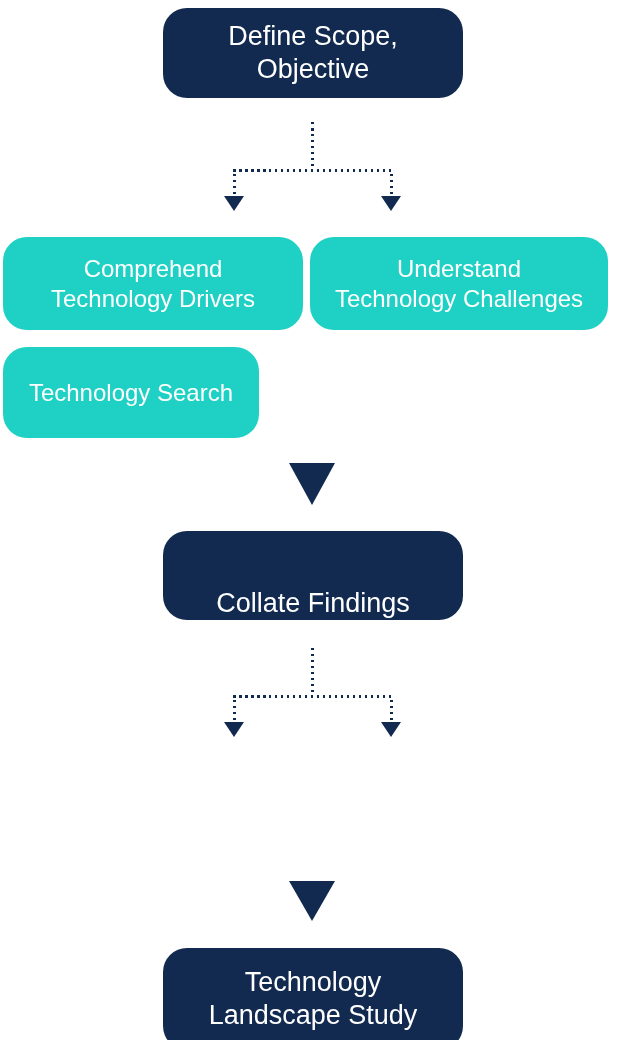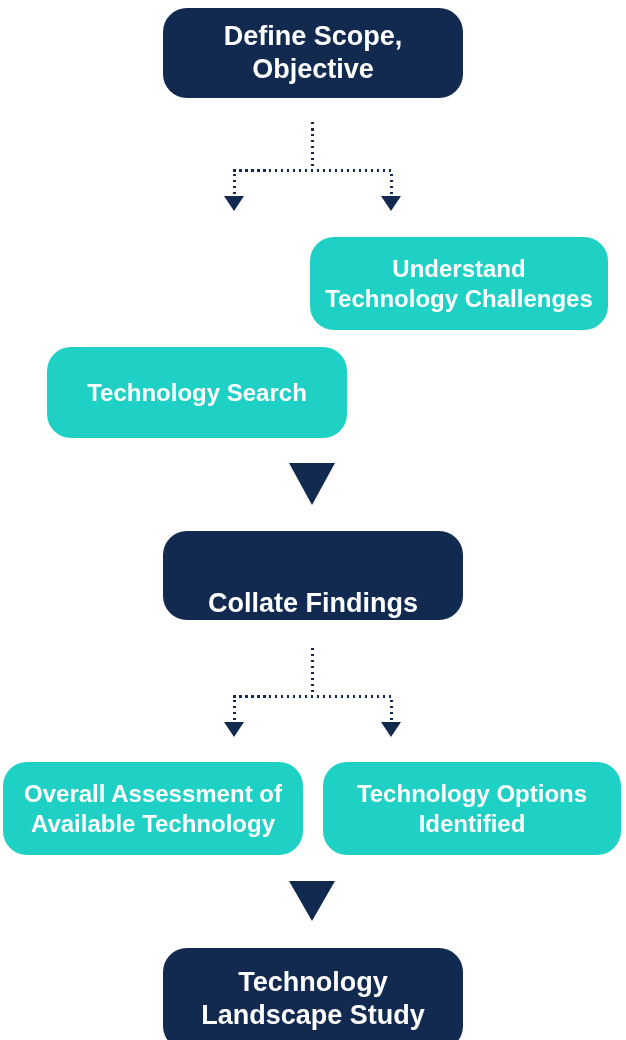--- a/index.html
+++ b/index.html
@@ -16,21 +16,21 @@
     overflow: hidden;
   }
   .node {
     position: absolute;
     display: flex;
     align-items: center;
     justify-content: center;
     text-align: center;
     border-radius: 24px;
     color: #ffffff;
-    font-weight: bold;
+    font-weight: normal;
   }
   .node.primary {
     background: var(--navy, #122A4F);
     font-size: 27px;
   }
   .node.secondary {
     background: var(--teal, #1FD1C4);
     font-size: 24px;
   }
   .node .label {
@@ -68,52 +68,48 @@
 
   <div>
     <div class="dotted-v" style="left:311px; top:122px; height:48px;"></div>
     <div class="dotted-h" style="left:233px; top:169px; width:160px;"></div>
     <div class="dotted-v" style="left:233px; top:174px; height:22px;"></div>
     <div class="dotted-v" style="left:390px; top:174px; height:22px;"></div>
     <div class="tri" style="left:224px; top:196px; width:20px; height:15px;"></div>
     <div class="tri" style="left:381px; top:196px; width:20px; height:15px;"></div>
   </div>
 
+  <div class="node secondary" style="left:3px; top:237px; width:300px; height:93px;">
+    <span class="label">Comprehend
+Technology Drivers</span>
+  </div>
   <div class="node secondary" style="left:310px; top:237px; width:298px; height:93px;">
     <span class="label">Understand
 Technology Challenges</span>
   </div>
 
-  <div class="node secondary" style="left:3px; top:347px; width:300px; height:91px;margin-left:44px;">
+  <div class="node secondary" style="left:3px; top:347px; width:256px; height:91px;">
     <span class="label">Technology Search</span>
   </div>
 
   <div class="tri" style="left:289px; top:463px; width:46px; height:42px;"></div>
 
   <div class="node primary" style="left:163px; top:531px; width:300px; height:89px;align-items:flex-end;">
     <span class="label">Collate Findings</span>
   </div>
 
   <div>
     <div class="dotted-v" style="left:311px; top:648px; height:48px;"></div>
     <div class="dotted-h" style="left:233px; top:695px; width:160px;"></div>
     <div class="dotted-v" style="left:233px; top:700px; height:22px;"></div>
     <div class="dotted-v" style="left:390px; top:700px; height:22px;"></div>
     <div class="tri" style="left:224px; top:722px; width:20px; height:15px;"></div>
     <div class="tri" style="left:381px; top:722px; width:20px; height:15px;"></div>
   </div>
 
-  <div class="node secondary" style="left:3px; top:762px; width:300px; height:93px;">
-    <span class="label">Overall Assessment of
-Available Technology</span>
-  </div>
-  <div class="node secondary" style="left:323px; top:762px; width:298px; height:93px;">
-    <span class="label">Technology Options
-Identified</span>
-  </div>
 
   <div class="tri" style="left:289px; top:881px; width:46px; height:40px;"></div>
 
   <div class="node primary" style="left:163px; top:948px; width:300px; height:102px;">
     <span class="label">Technology
 Landscape Study</span>
   </div>
 
 </div>
 

